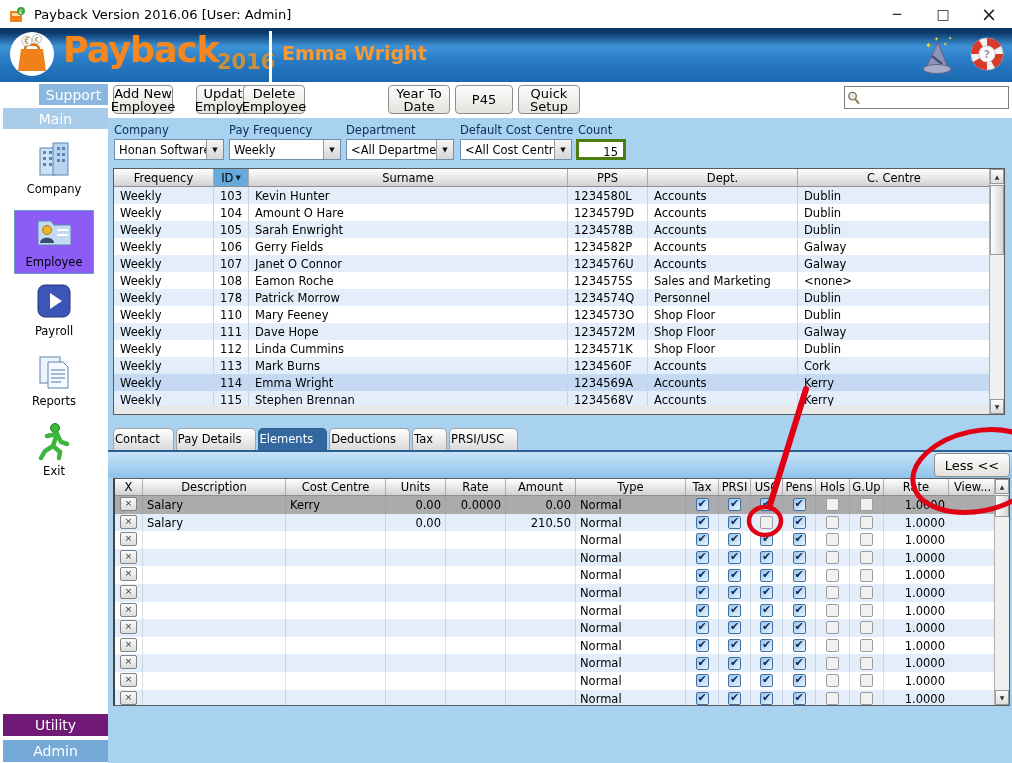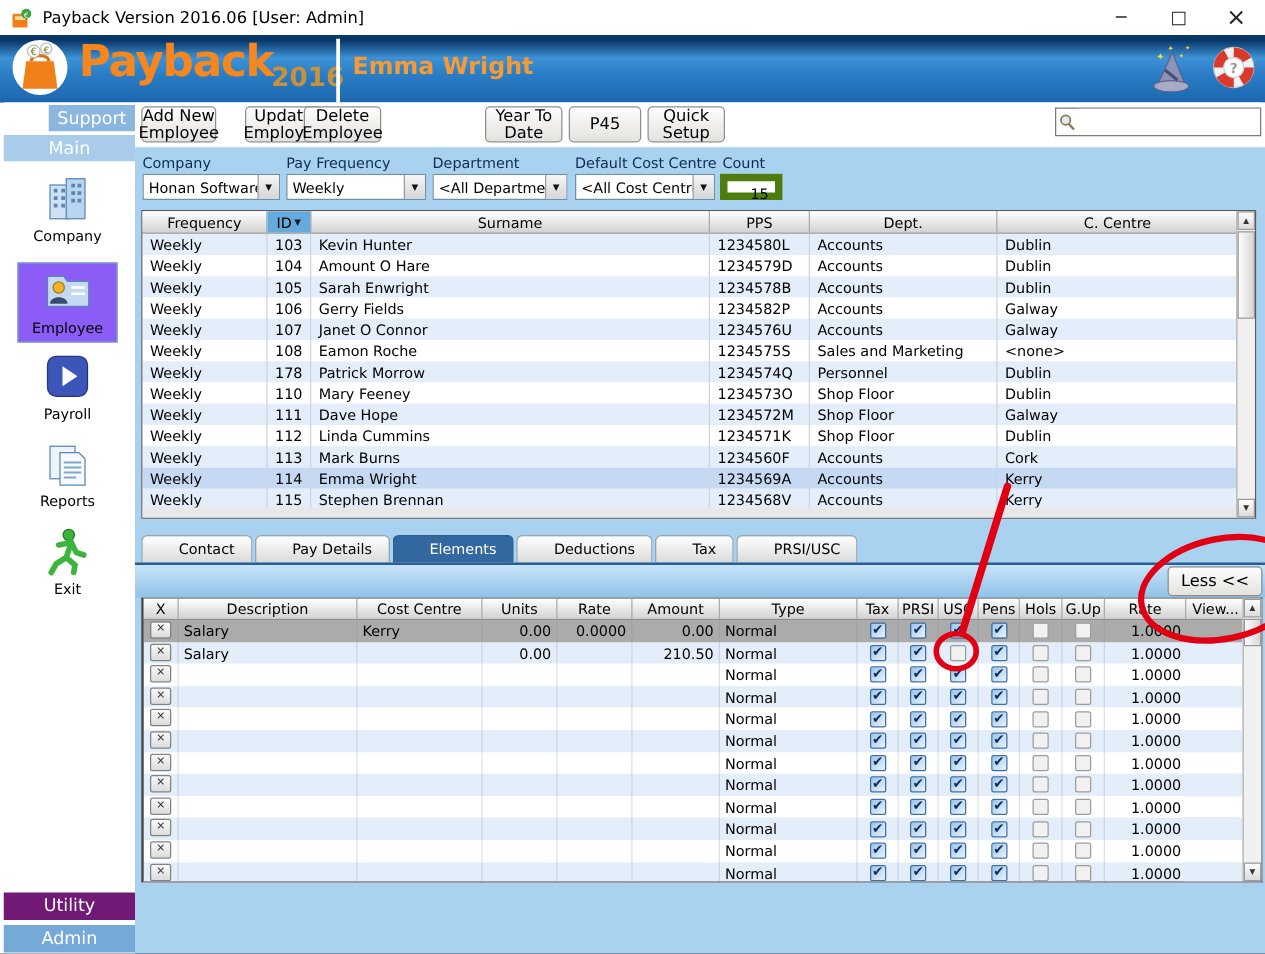--- a/index.html
+++ b/index.html
@@ -44,42 +44,42 @@
   .btn { position:absolute; top:3px; height:29px; background:linear-gradient(180deg,#fdfdfd,#e4e2dd); border:1px solid #8e8e8e; border-radius:4px; font-size:13px; line-height:13px; text-align:center; display:flex; align-items:center; justify-content:center; padding:0 4px; font-family:inherit; }
   .searchbox { position:absolute; right:3px; top:4px; width:165px; height:23px; background:#fff; border:1px solid #7a7a7a; display:flex; align-items:center; }
   .searchbox input { border:none; outline:none; flex:1; height:100%; font-size:11.5px; font-family:inherit; }
 
   
   .filterbar { position:absolute; left:0; top:36px; width:100%; height:50px; background:#a8d2f0; }
   .flabel { position:absolute; top:5px; font-size:11.5px; color:#0d2c52; }
   .dropdown { position:absolute; top:21px; height:21px; background:#fff; border:1px solid #6f8faf; display:flex; align-items:center; }
   .dd-val { flex:1; padding-left:4px; white-space:nowrap; overflow:hidden; }
   .dd-btn { width:17px; height:100%; background:linear-gradient(180deg,#f6f6f6,#d6d6d6); border-left:1px solid #9a9a9a; font-size:7px; display:flex; align-items:center; justify-content:center; color:#111; }
-  .countbox { position:absolute; top:21px; height:21px; background:#fff; border:6px solid #4d7c0f; text-align:right; padding:3px 5px 0 17px; }
+  .countbox { position:absolute; top:21px; height:21px; background:#fff; border:3px solid #4d7c0f; text-align:right; padding:3px 5px 0 17px; }
 
   
   .empgrid { position:absolute; left:5px; top:86px; width:892px; height:247px; background:#fff; border:1px solid #5a5a5a; }
   .emp-header { display:grid; grid-template-columns:100px 35px 319px 80px 150px 192px; height:18px; background:linear-gradient(180deg,#ffffff,#d2d2d2); border-bottom:1px solid #909090; }
   .emp-header .hc { display:flex; align-items:center; justify-content:center; border-right:1px solid #aaa; font-size:11.5px; }
   .emp-header .hc.sorted { background:#66a9dc; }
   .sort-arrow { font-size:7px; margin-left:2px; color:#123; }
   .emp-body { position:absolute; left:0; top:18px; right:15px; bottom:0; overflow:hidden; }
   .emp-row { display:grid; grid-template-columns:100px 35px 319px 80px 150px 192px; height:17px; background:#fff; }
   .emp-row:nth-child(odd) { background:#e3eefa; }
   .emp-row.selected { background:#c6d9f3; }
   .emp-row .c { padding:2px 0 0 6px; white-space:nowrap; overflow:hidden; border-right:1px solid #c9d4de; font-size:11.5px; }
   .emp-filler { position:absolute; left:0; right:15px; bottom:0; height:8px; background:#e8e8e8; }
   .scrollbar { position:absolute; right:0; top:0; bottom:0; width:15px; background:#f0f0f0; border-left:1px solid #b0b0b0; }
   .scrollbar .sbtn { position:absolute; left:0; width:14px; height:15px; background:linear-gradient(180deg,#fdfdfd,#dcdcdc); border:1px solid #9a9a9a; font-size:6px; color:#333; display:flex; align-items:center; justify-content:center; }
   .scrollbar .sb-up { top:0; } .scrollbar .sb-down { bottom:0; }
   .scrollbar .thumb { position:absolute; left:0; width:14px; background:linear-gradient(90deg,#fdfdfd,#d6d6d6); border:1px solid #9a9a9a; }
 
   
   .tabs { position:absolute; left:5px; top:346px; height:22px; display:flex; gap:2px; }
-  .tab { height:22px; padding:3px 13px 0 29px; background:linear-gradient(180deg,#ffffff,#dadada); border:1px solid #9aa4ac; border-bottom:none; border-radius:5px 5px 0 0; text-align:right; }
+  .tab { height:22px; padding:3px 13px 0 1px; background:linear-gradient(180deg,#ffffff,#dadada); border:1px solid #9aa4ac; border-bottom:none; border-radius:5px 5px 0 0; text-align:right; }
   .tab.active { background:#33679f; color:#fff; border-color:#2b5f94; }
   .tabline { position:absolute; left:0; top:368px; width:100%; height:2px; background:#2b5f94; }
   .band { position:absolute; left:0; top:370px; width:100%; height:26px; background:linear-gradient(180deg,#c7e3f8,#8fc3ea); }
   .less-btn { position:absolute; right:2px; top:371px; width:76px; height:24px; }
 
   
   .elgrid { position:absolute; left:5px; top:396px; width:897px; height:228px; background:#fff; border:1px solid #5a5a5a; border-left:2px solid #444; }
   .el-header { display:grid; grid-template-columns:28px 143px 100px 60px 60px 70px 110px 33px 32px 32px 33px 34px 34px 65px 47px; height:17px; background:linear-gradient(180deg,#ffffff,#d2d2d2); border-bottom:1px solid #909090; }
   .el-header .hc { display:flex; align-items:center; justify-content:center; border-right:1px solid #ababab; font-size:11.5px; white-space:nowrap; }
   .el-body { position:absolute; left:0; top:17px; right:15px; bottom:0; overflow:hidden; }

